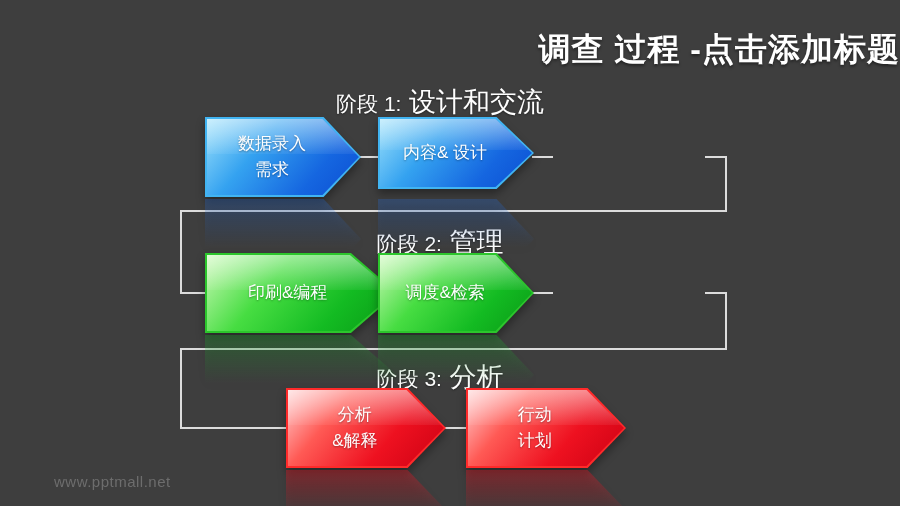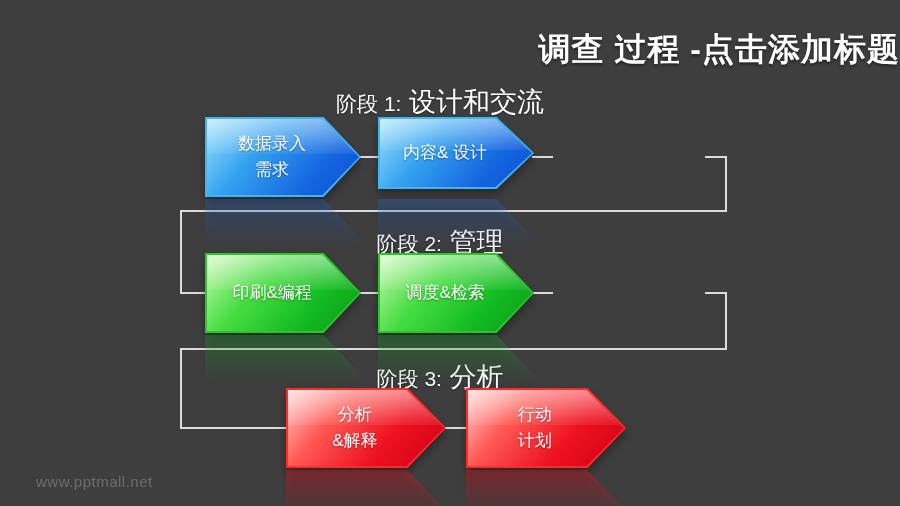--- a/index.html
+++ b/index.html
@@ -18,21 +18,21 @@
     text-align:right;color:#ffffff;
     font-size:32px;font-weight:bold;letter-spacing:1px;
     text-shadow:0 2px 3px rgba(0,0,0,.45);
   }
   .logo{
     position:absolute;top:22px;right:42px;
     color:#7b7b7b;font-size:30px;font-weight:800;letter-spacing:0px;
     text-shadow:1px 2px 2px rgba(0,0,0,.45);
   }
   .watermark{
-    position:absolute;left:36px;bottom:16px;
+    position:absolute;left:54px;bottom:16px;
     color:#6d6d6d;font-size:15px;letter-spacing:.5px;
   }
 
   
   .phase-heading{
     position:absolute;left:0;width:880px;text-align:center;color:#fff;
     text-shadow:0 1px 2px rgba(0,0,0,.4);
   }
   .phase-heading .prefix{font-size:21px;}
   .phase-heading .name{font-size:27px;}
@@ -137,21 +137,21 @@
   <div class="arrow-wrap blue" style="left:378px;top:117px;width:156px;height:72px;">
     <div class="arrow">
         <div class="fill">
           <div class="gloss"></div>
         </div>
       <div class="label">内容&amp; 设计</div>
       </div>
     <div class="reflection"></div>
   </div>
 
-  <div class="arrow-wrap green" style="left:205px;top:253px;width:156px;height:80px;">
+  <div class="arrow-wrap green" style="left:205px;top:253px;width:156px;height:80px;padding-left:36px;">
     <div class="arrow">
         <div class="fill">
           <div class="gloss"></div>
         </div>
       <div class="label">印刷&amp;编程</div>
       </div>
     <div class="reflection"></div>
   </div>
   <div class="arrow-wrap green" style="left:378px;top:253px;width:156px;height:80px;">
     <div class="arrow">

